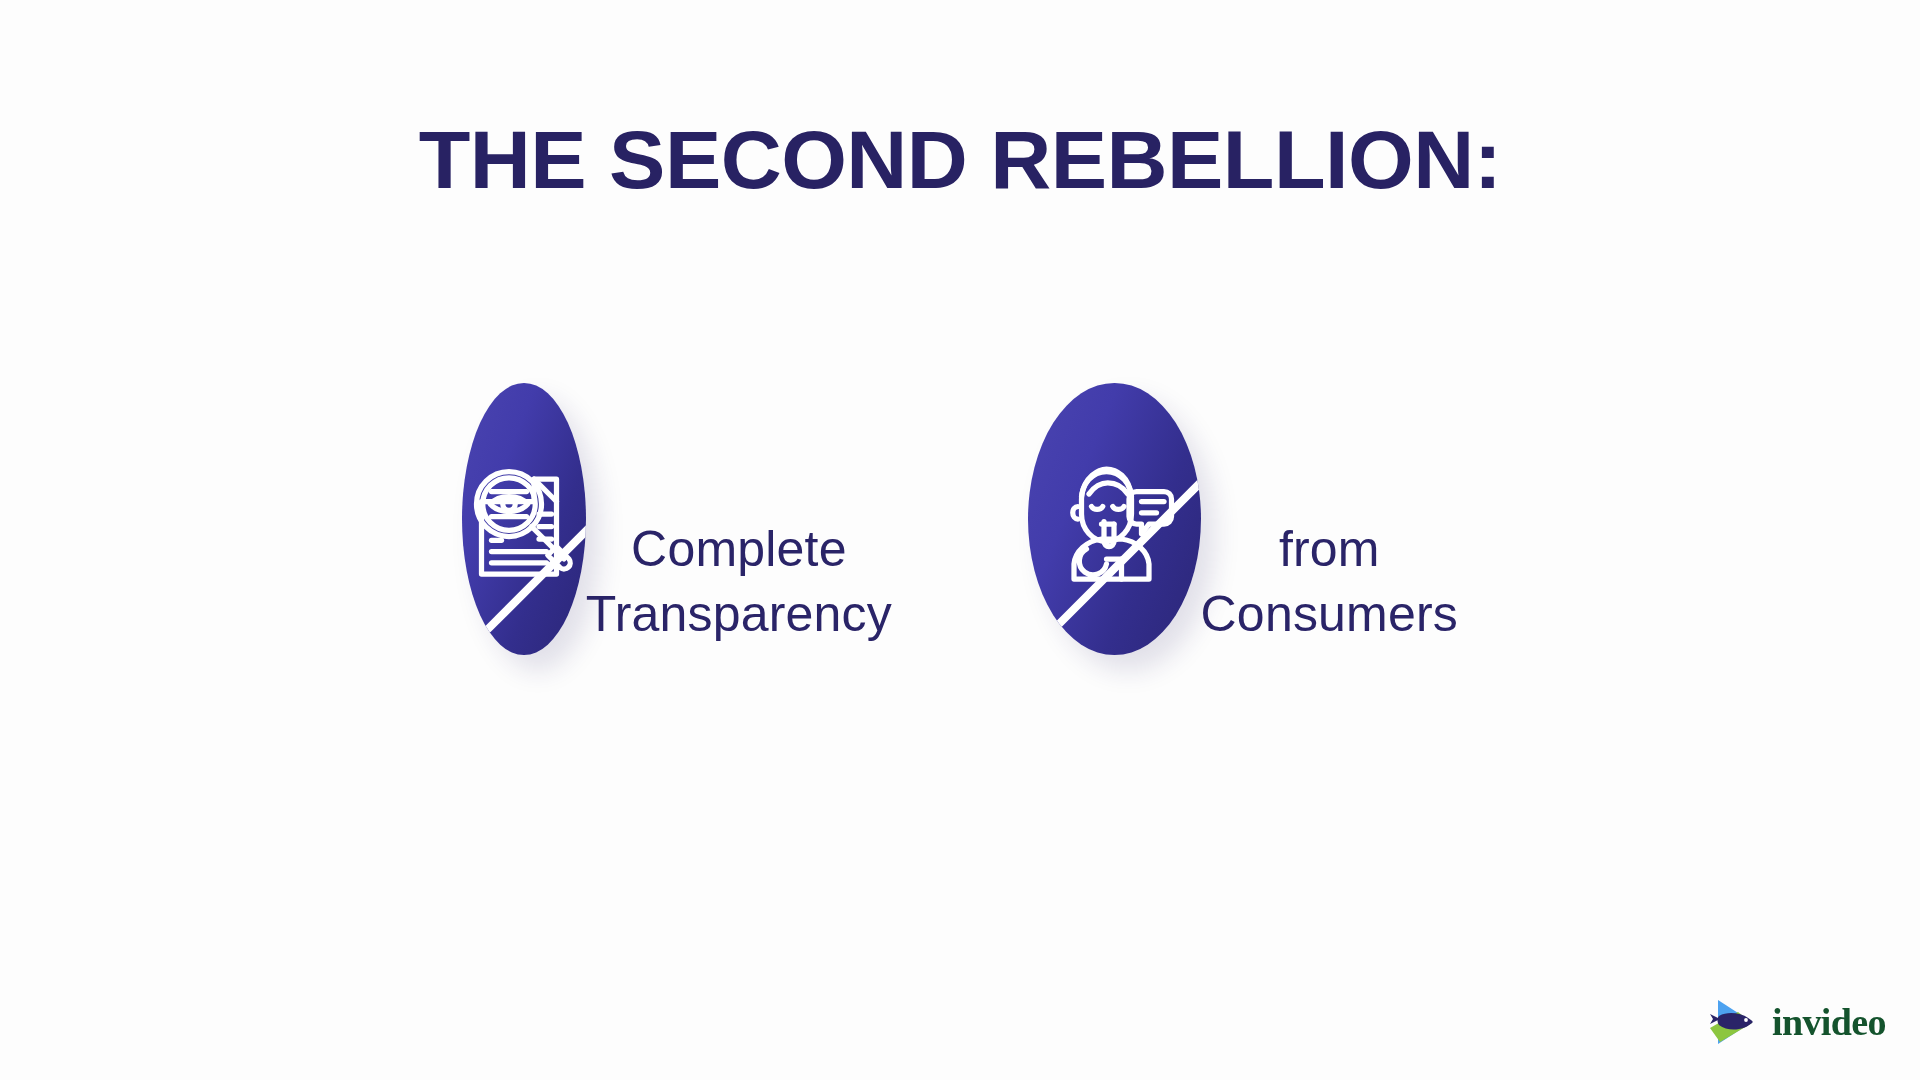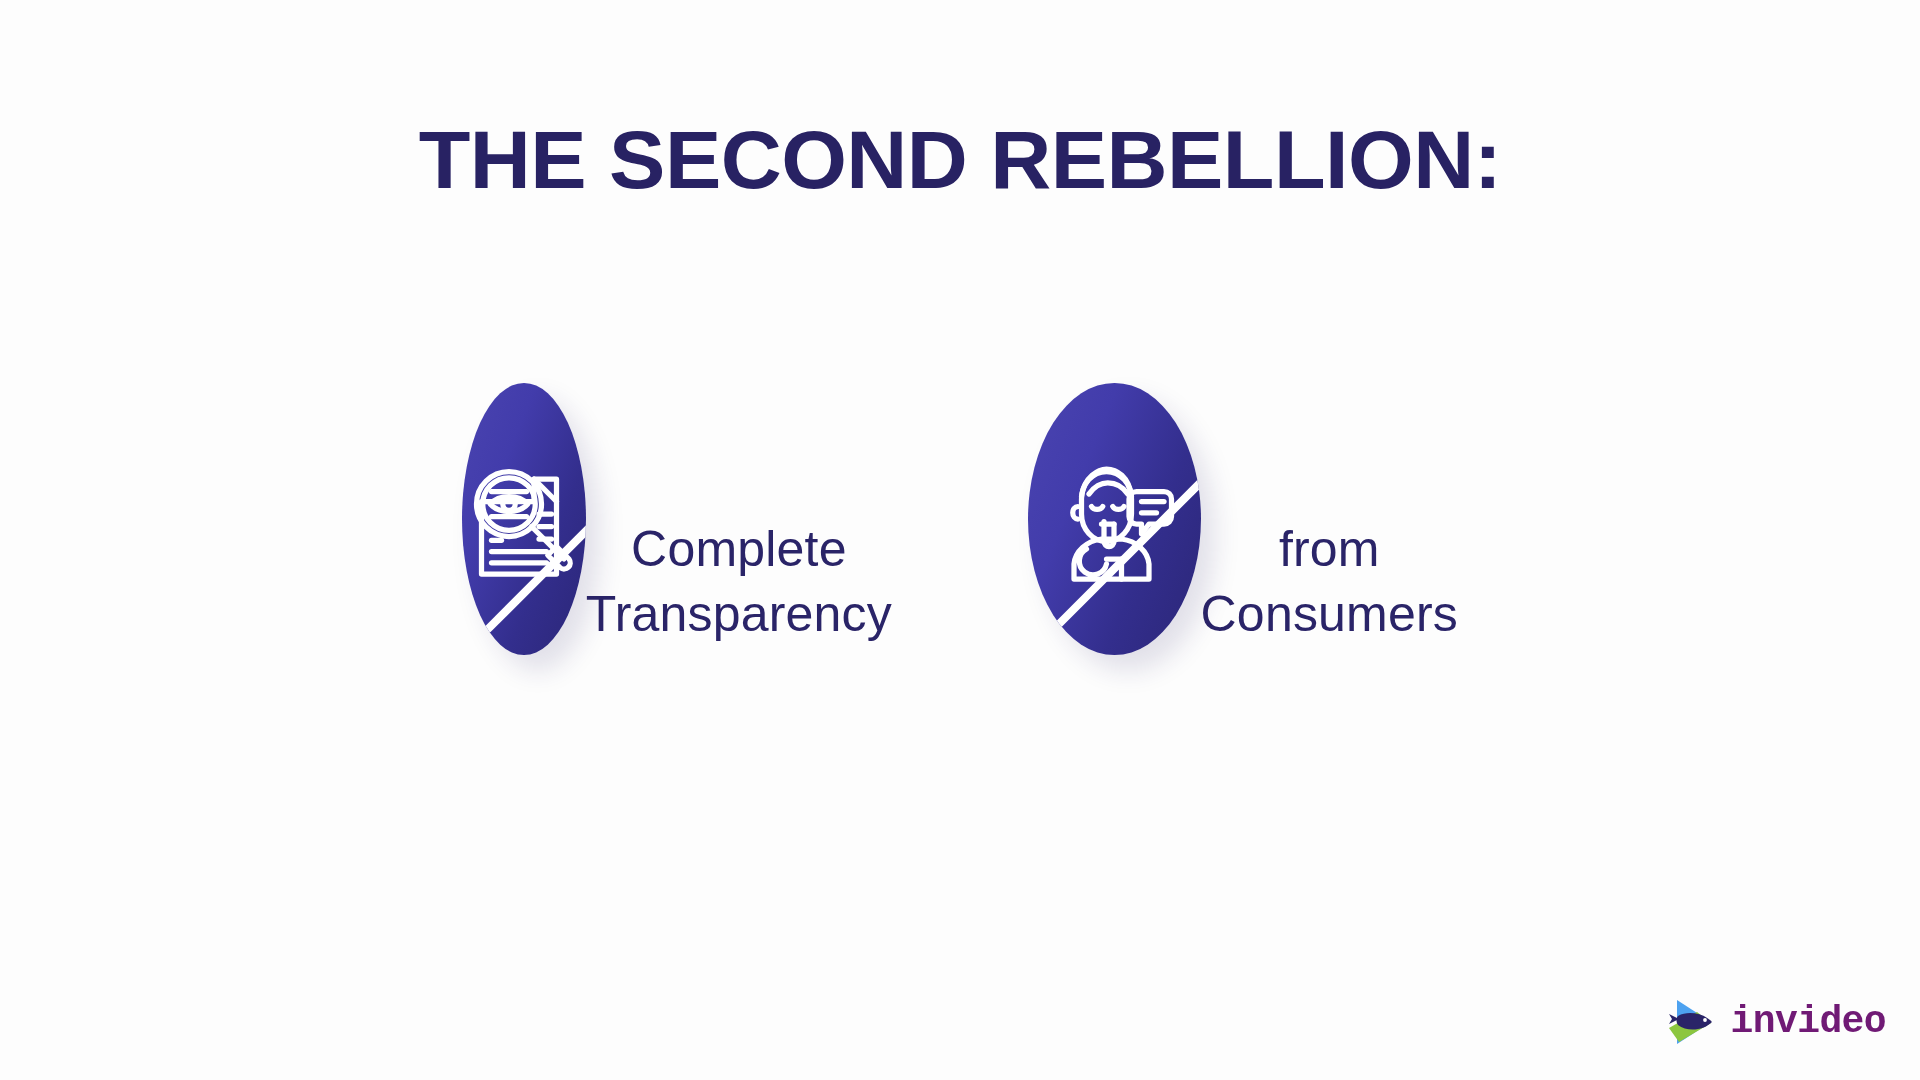--- a/index.html
+++ b/index.html
@@ -108,25 +108,25 @@
   .logo {
     position: absolute;
     right: 34px;
     bottom: 34px;
     display: flex;
     align-items: center;
     gap: 12px;
   }
   .logo-mark { width: 52px; height: 48px; display: block; }
   .logo-text {
-    font-family: Liberation Mono, monospace;
+    font-family: Liberation Serif, serif;
     font-weight: 700;
     font-size: 38px;
     letter-spacing: -0.6px;
-    color: #701a75;
+    color: #14532d;
     line-height: 1;
   }
 </style>
 </head>
 <body>
 
 <div class="slide">
 
   <div class="title">THE SECOND REBELLION:</div>
 

